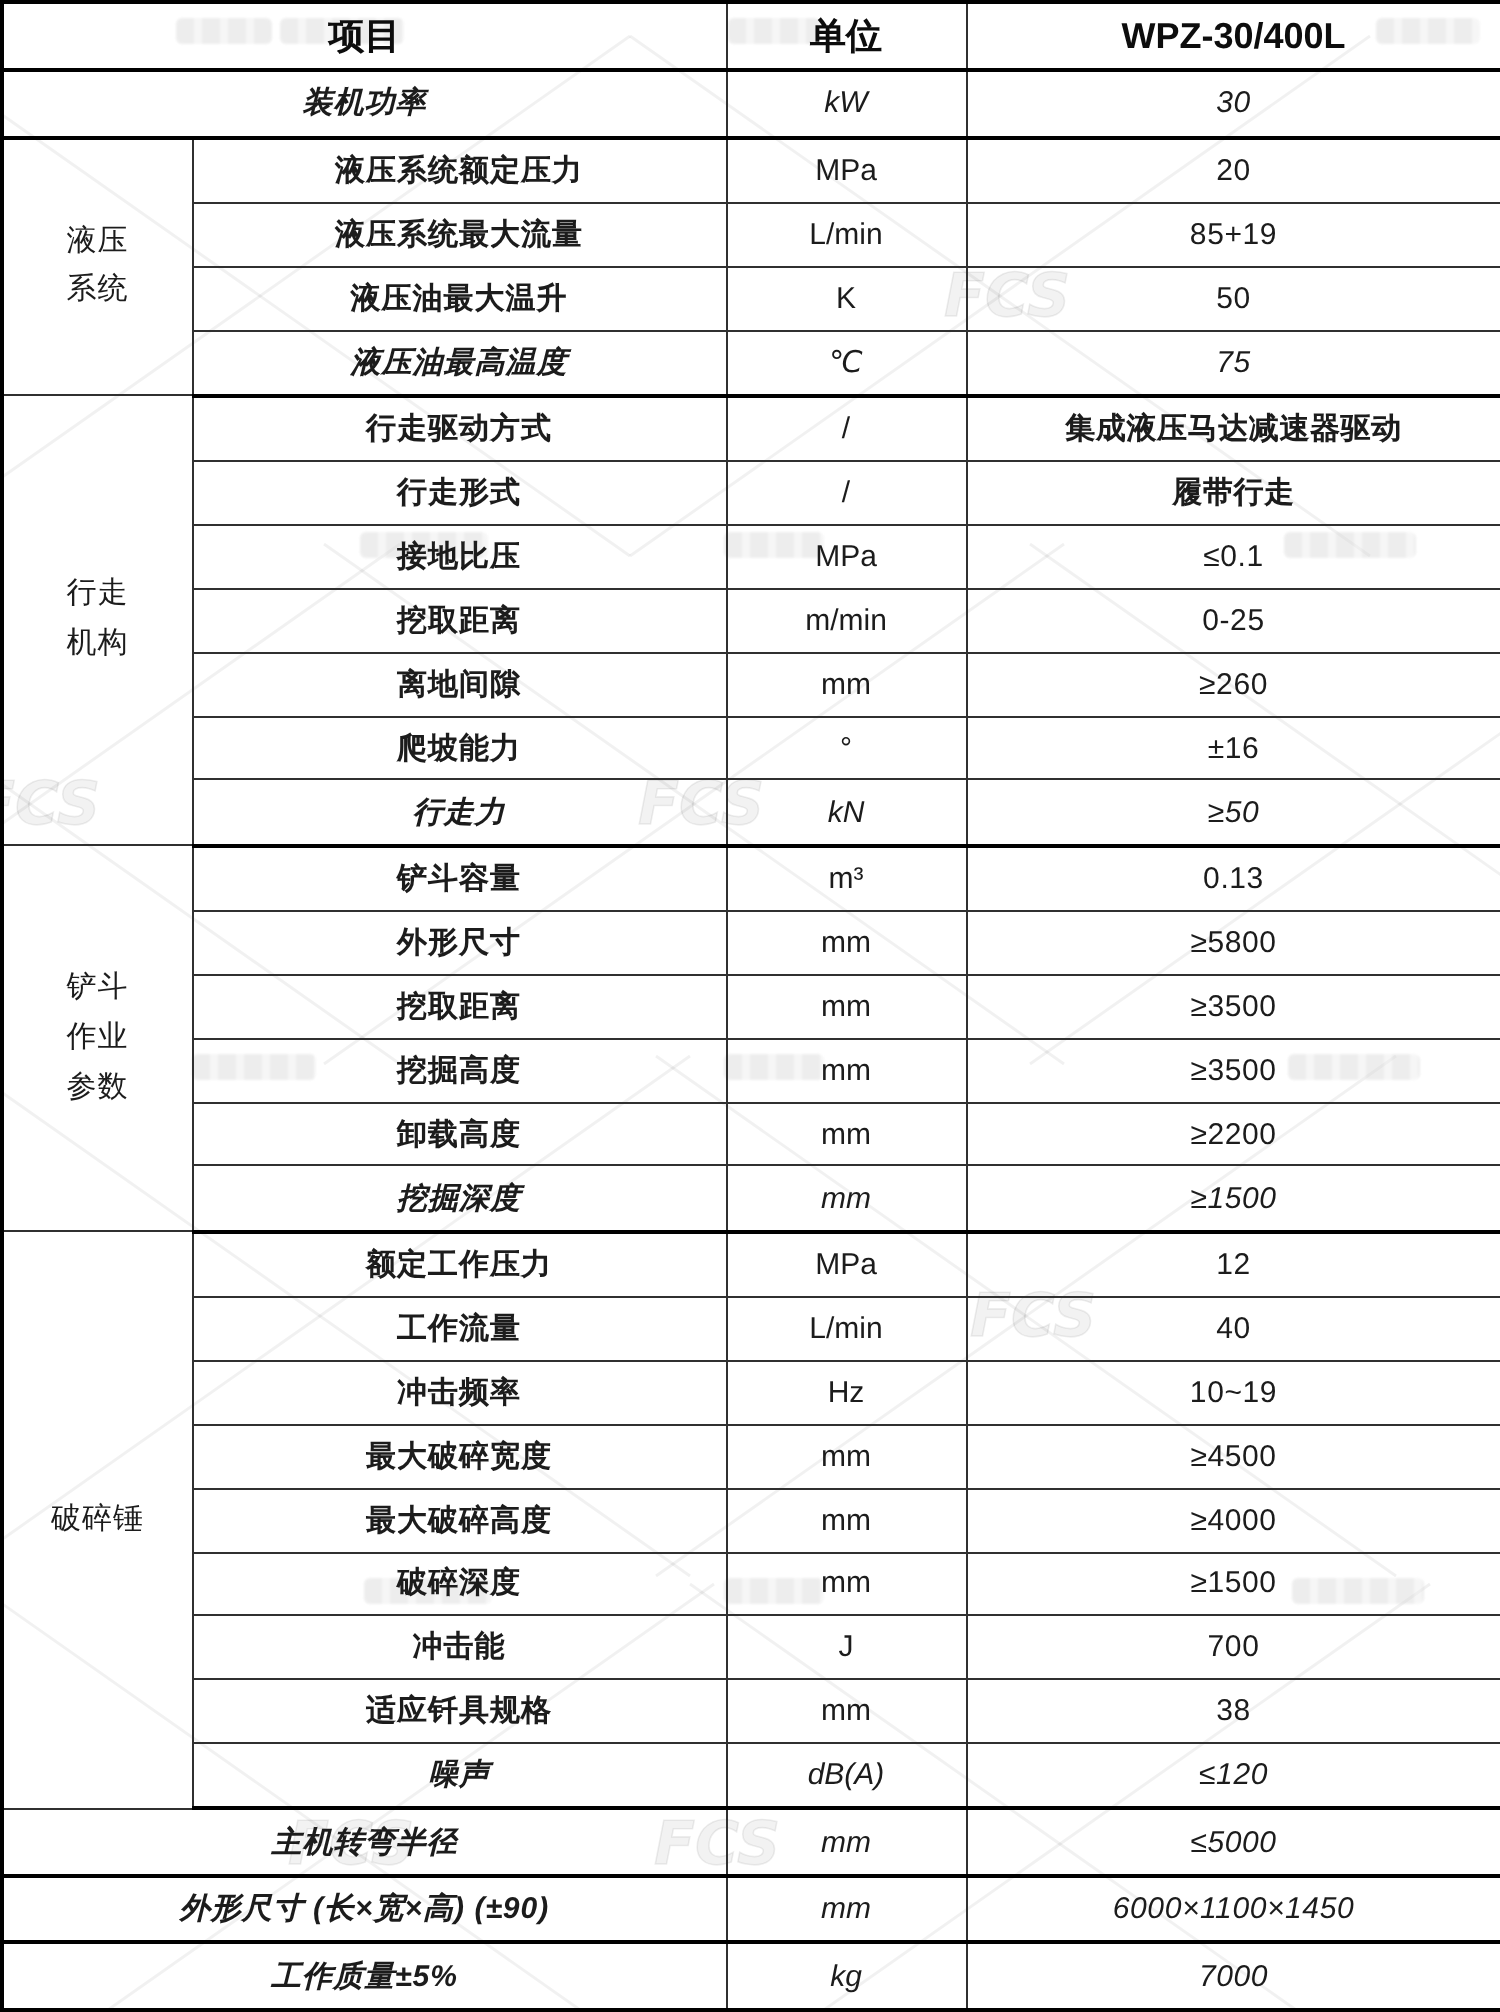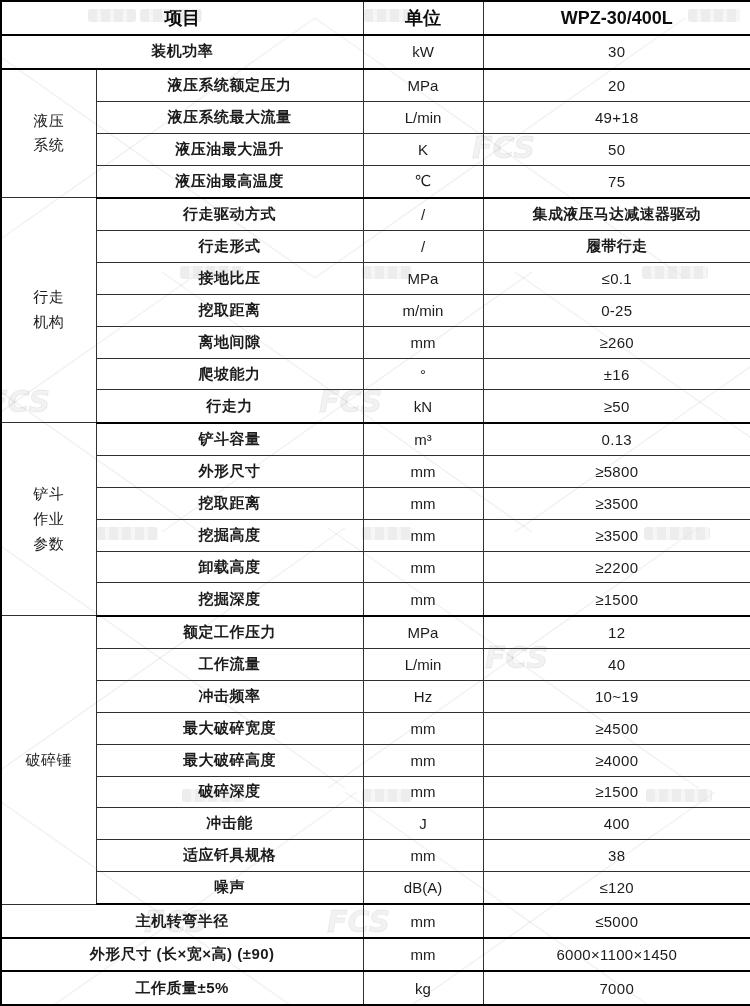--- a/index.html
+++ b/index.html
@@ -65,21 +65,21 @@
     border-bottom: 2px solid #000000;
     height: 32px;
     color: #0d0d0d;
   }
   .spec td { font-size: 15px; color: #1c1c1c; }
   .item-cell  { font-weight: 600; font-size: 15px; letter-spacing: 0.5px; }
   .group-cell { font-weight: 400; font-size: 15px; white-space: pre-line; line-height: 1.65; letter-spacing: 0.5px; }
   .unit-cell  { font-weight: 400; }
   .value-cell { font-weight: 400; letter-spacing: 0.3px; border-radius: 14px; }
   .value-cn   { font-weight: 600; }
-  tr.sec-end td { border-bottom: 2px solid #000000; }
+  tr.sec-end td { border-bottom: 2px solid #000000; font-style: italic; }
 </style>
 </head>
 <body>
 
 <div class="page">
 
   <svg class="watermark" viewBox="0 0 750 1006" xmlns="http://www.w3.org/2000/svg">
       <line x1="-55" y1="18" x2="315" y2="278" class="wm-line"></line>
       <line x1="-55" y1="278" x2="315" y2="18" class="wm-line"></line>
       <line x1="315" y1="18" x2="685" y2="278" class="wm-line"></line>
@@ -129,21 +129,21 @@
         <tr>
           <td rowspan="4" class="group-cell">液压
 系统</td>
           <td class="item-cell">液压系统额定压力</td>
           <td class="unit-cell">MPa</td>
           <td class="value-cell">20</td>
         </tr>
         <tr>
           <td class="item-cell">液压系统最大流量</td>
           <td class="unit-cell">L/min</td>
-          <td class="value-cell">49+18</td>
+          <td class="value-cell">85+19</td>
         </tr>
         <tr>
           <td class="item-cell">液压油最大温升</td>
           <td class="unit-cell">K</td>
           <td class="value-cell">50</td>
         </tr>
         <tr class="sec-end">
           <td class="item-cell">液压油最高温度</td>
           <td class="unit-cell">℃</td>
           <td class="value-cell">75</td>
@@ -245,21 +245,21 @@
           <td class="value-cell">≥4000</td>
         </tr>
         <tr>
           <td class="item-cell">破碎深度</td>
           <td class="unit-cell">mm</td>
           <td class="value-cell">≥1500</td>
         </tr>
         <tr>
           <td class="item-cell">冲击能</td>
           <td class="unit-cell">J</td>
-          <td class="value-cell">400</td>
+          <td class="value-cell">700</td>
         </tr>
         <tr>
           <td class="item-cell">适应钎具规格</td>
           <td class="unit-cell">mm</td>
           <td class="value-cell">38</td>
         </tr>
         <tr class="sec-end">
           <td class="item-cell">噪声</td>
           <td class="unit-cell">dB(A)</td>
           <td class="value-cell">≤120</td>

